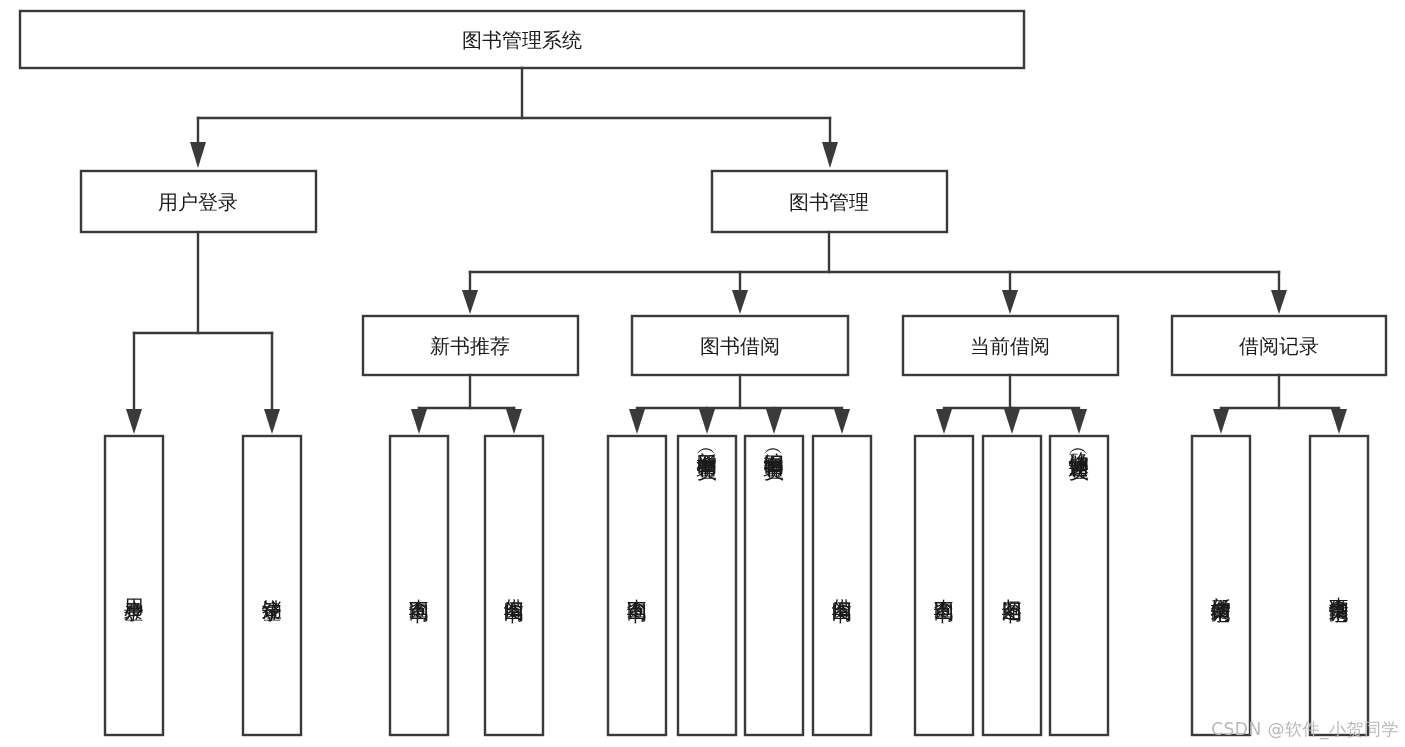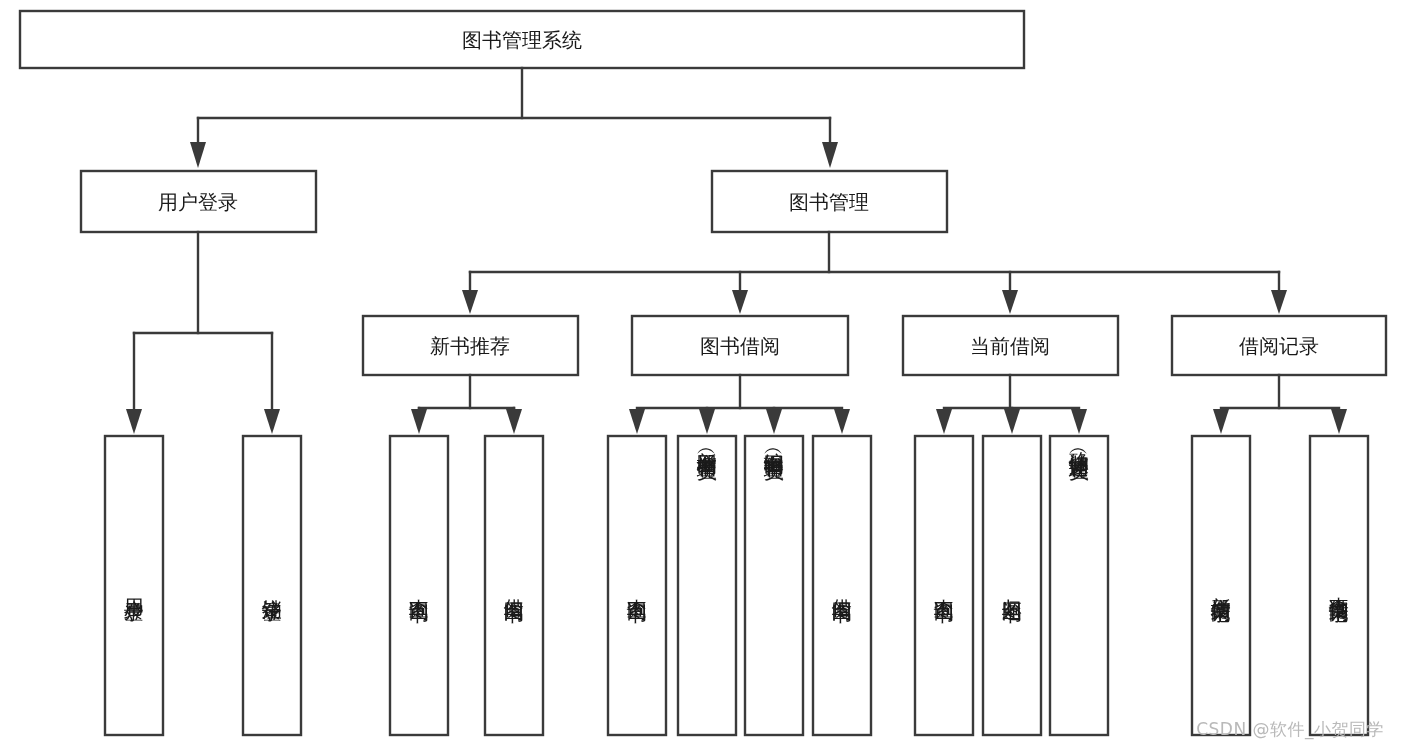--- a/index.html
+++ b/index.html
@@ -62,21 +62,21 @@
     font-family: "DejaVu Sans", "Liberation Sans", sans-serif;
     font-size: 20px;
     line-height: 1.12;
     color: #1a1a1a;
     letter-spacing: 1.5px;
     white-space: nowrap;
     text-align: center;
   }
   .watermark {
     position: absolute;
-    right: 21px;
+    right: 6px;
     bottom: 6px;
     font-family: "DejaVu Sans", "Liberation Sans", sans-serif;
     font-size: 17px;
     color: #b9b9b9;
     white-space: nowrap;
     letter-spacing: 0.5px;
   }
 </style>
 </head>
 <body>

